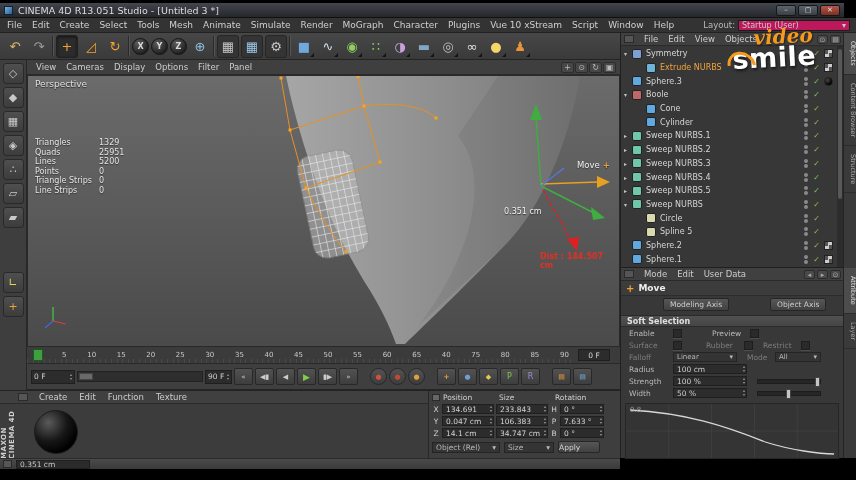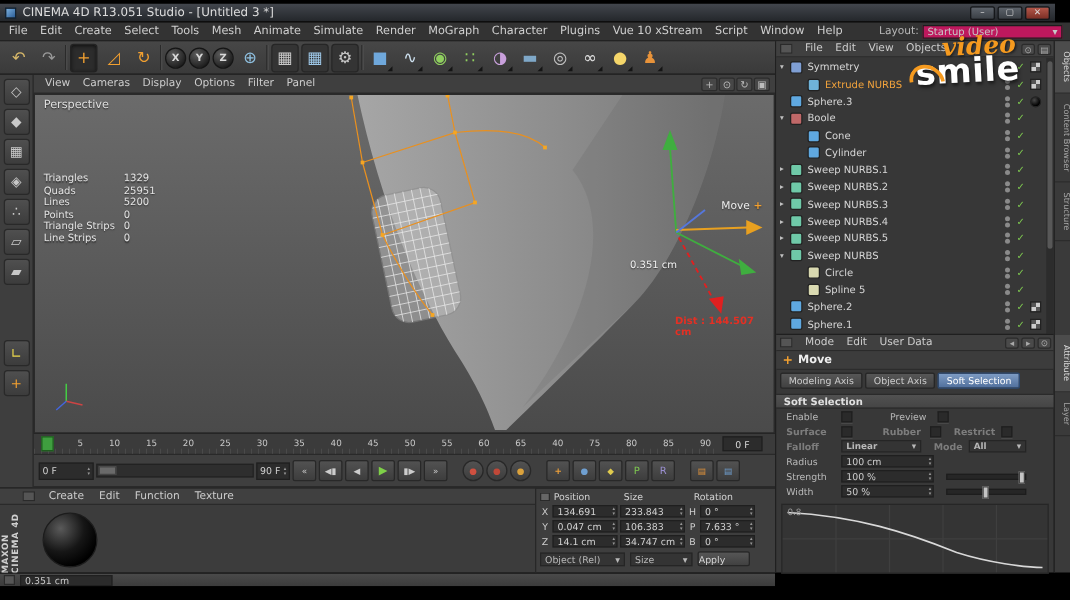--- a/index.html
+++ b/index.html
@@ -172,33 +172,33 @@
   .om-scroll { position:absolute; right:0; top:0; width:6px; height:221px; background:#2c2c2c; }
   .om-scroll .thumb { position:absolute; left:1px; top:3px; width:4px; height:150px; background:#585858; border-radius:2px; }
 
   .am { position:relative; border-top:1px solid #1f1f1f; }
   .am-title { height:15px; display:flex; align-items:center; padding-left:5px; gap:4px;
     background:#3c3c3c; border-bottom:1px solid #2c2c2c; }
   .am-title .plus { color:#f2a030; font-weight:bold; font-size:10px; }
   .am-title .ttl { color:#eee; font-size:9px; font-weight:bold; }
   .am-tabs { display:flex; gap:2px; padding:2px 3px; }
   .atab { flex:0 0 auto; padding:1px 6px; font-size:7.5px; color:#cccccc; border:1px solid #262626;
-    background:linear-gradient(#575757,#414141); border-radius:2px; }
+    background:linear-gradient(#575757,#414141); border-radius:2px;margin-left:39px; }
   .atab.active { background:linear-gradient(#7e9cc4,#51709d); color:#fff; border-color:#2c4a73; }
   .am-snap { padding:1px 3px; }
   .snap-btn { display:inline-block; padding:1px 7px; font-size:7.5px; color:#cccccc;
     border:1px solid #262626; background:linear-gradient(#575757,#414141); border-radius:2px; }
   .am-section { height:12px; margin-top:2px; background:linear-gradient(#515151,#454545);
     border-top:1px solid #2a2a2a; border-bottom:1px solid #2a2a2a; color:#e0e0e0;
     font-size:8px; font-weight:bold; line-height:11px; padding-left:6px; }
   .f-row { display:flex; align-items:center; height:12px; padding-left:8px; gap:4px;
     font-size:7.5px; color:#b8b8b8; }
   .f-row .lab { width:40px; }
   .f-row .lab2 { width:34px; }
-  .f-row.dim { color:#7d7d7d;font-weight:bold; }
+  .f-row.dim { color:#7d7d7d; }
   .cb { width:9px; height:9px; background:#2a2a2a; border:1px solid #1e1e1e;
     box-shadow:0 1px 0 #4e4e4e; }
   .f-dd { width:64px; height:10px; font-size:7px; }
   .f-dd.small { width:46px; }
   .f-val { width:74px; height:10px; background:#2c2c2c; border:1px solid #1f1f1f; color:#cccccc;
     display:flex; align-items:center; justify-content:space-between; padding:0 1px 0 3px; font-size:7.5px; }
   .slider { position:relative; width:64px; height:5px; background:#262626; border:1px solid #1d1d1d; margin-left:6px; }
   .slider .fill { height:100%; background:#8f8f8f; }
   .slider .thumb { position:absolute; top:-3px; width:5px; height:10px; background:#c4c4c4; border:1px solid #444; }
   .graph { position:relative; margin:4px 4px 0 4px; height:56px; background:#343434;

